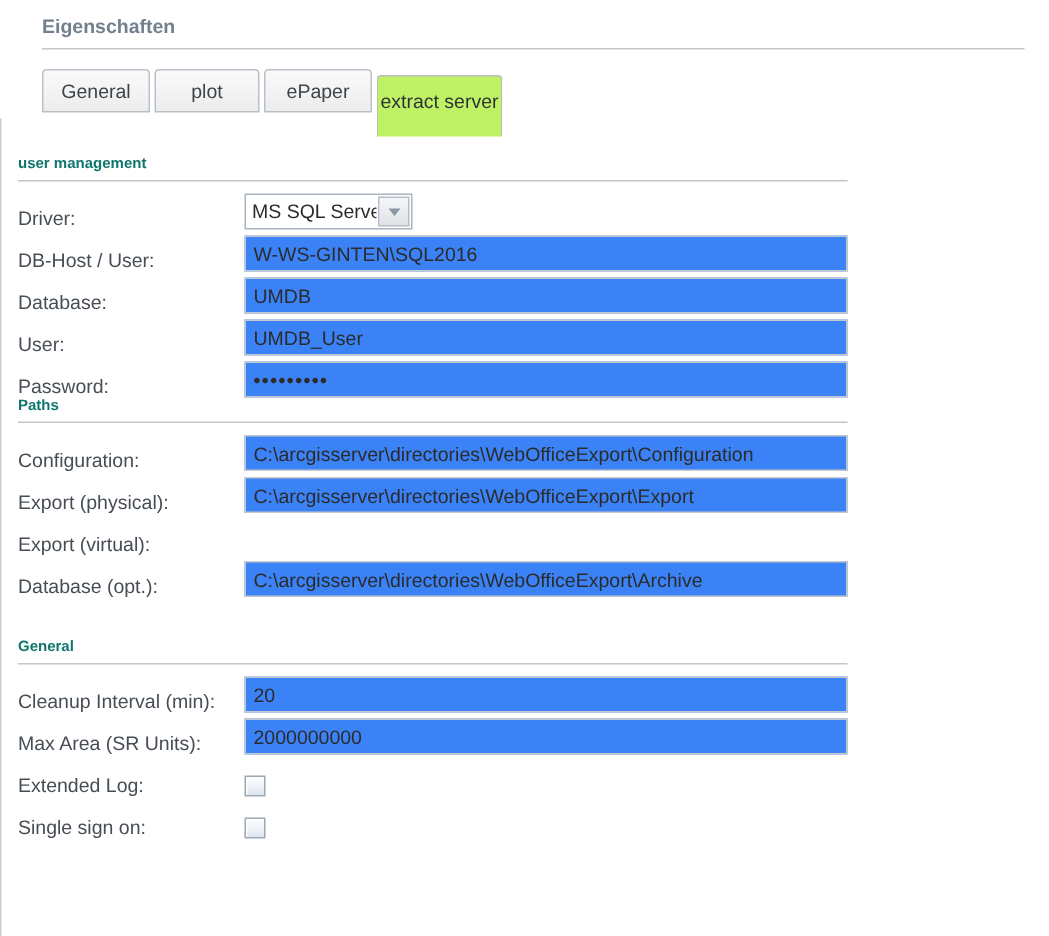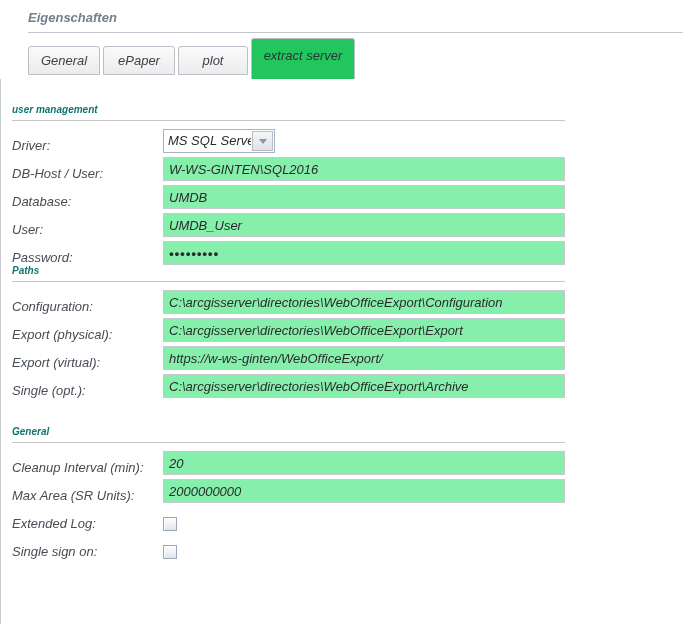--- a/index.html
+++ b/index.html
@@ -1,15 +1,15 @@
 <!DOCTYPE html>
 <html><head>
 <meta charset="utf-8">
 <style>
-  * { margin: 0; padding: 0; box-sizing: border-box; font-style: italic; }
+  * { margin: 0; padding: 0; box-sizing: border-box; }
   html, body { background: #fff; }
   .screen {
     position: relative;
     width: 699px;
     height: 624px;
     overflow: hidden;
     background: #fff;
     font-family: "Liberation Sans", sans-serif;
     font-size: 13px;
     color: #474d55;
@@ -45,25 +45,25 @@
     background: linear-gradient(180deg, #fafafa, #ececec);
     color: #3d434b;
     margin-right: 3px;
     cursor: pointer;
     z-index: 1;
   }
   .tab-w1 { width: 72px; }
   .tab-w2 { width: 70px; }
   .tab-w3 { width: 72px; }
   .tab.active {
-    margin-top: 0;
+    margin-top: 12px;
     height: 41px;
     line-height: 34px;
-    width: 104px;
-    background: #22c55e;
+    width: 84px;
+    background: #bef264;
     border-bottom: none;
     color: #2e3338;
     z-index: 2;
   }
   
   .content {
     border-left: 1px solid #c9ccd0;
     height: 545px;
     padding: 25px 0 0 11px;
     background: #fff;
@@ -87,21 +87,21 @@
   .row.first { margin-top: 8px; }
   .lbl {
     width: 151px;
     font-size: 13px;
     color: #474d55;
   }
   .txt {
     width: 402px;
     height: 24px;
     border: 1px solid #c6c9cd;
-    background: #86efac;
+    background: #3b82f6;
     padding: 0 5px;
     font-family: "Liberation Sans", sans-serif;
     font-size: 13px;
     color: #2b2b2b;
     outline: none;
   }
   .txt.pwd { font-weight: bold; letter-spacing: 1px; }
   
   .dropdown {
     width: 112px;
@@ -150,22 +150,22 @@
 </head>
 <body>
 
 <div class="screen">
 
   <div class="page-title">Eigenschaften</div>
   <div class="title-rule"></div>
 
   <div class="tabbar">
     <div class="tab tab-w1">General</div>
+    <div class="tab tab-w2">plot</div>
     <div class="tab tab-w3">ePaper</div>
-    <div class="tab tab-w2">plot</div>
     <div class="tab active">extract server</div>
   </div>
 
   <div class="content">
 
     <div class="section-header">user management</div>
 
     <div class="row first">
       <span class="lbl">Driver:</span>
       <div class="dropdown">
@@ -203,25 +203,24 @@
       <input class="txt" type="text" value="C:\arcgisserver\directories\WebOfficeExport\Configuration" style="">
     </div>
 
     <div class="row">
       <span class="lbl">Export (physical):</span>
       <input class="txt" type="text" value="C:\arcgisserver\directories\WebOfficeExport\Export" style="">
     </div>
 
     <div class="row">
       <span class="lbl">Export (virtual):</span>
-      <input class="txt" type="text" value="https://w-ws-ginten/WebOfficeExport/" style="">
-    </div>
-
-    <div class="row">
-      <span class="lbl">Single (opt.):</span>
+    </div>
+
+    <div class="row">
+      <span class="lbl">Database (opt.):</span>
       <input class="txt" type="text" value="C:\arcgisserver\directories\WebOfficeExport\Archive" style="">
     </div>
 
 
     <div class="section-header gap2">General</div>
 
     <div class="row first">
       <span class="lbl">Cleanup Interval (min):</span>
       <input class="txt" type="text" value="20" style="">
     </div>

